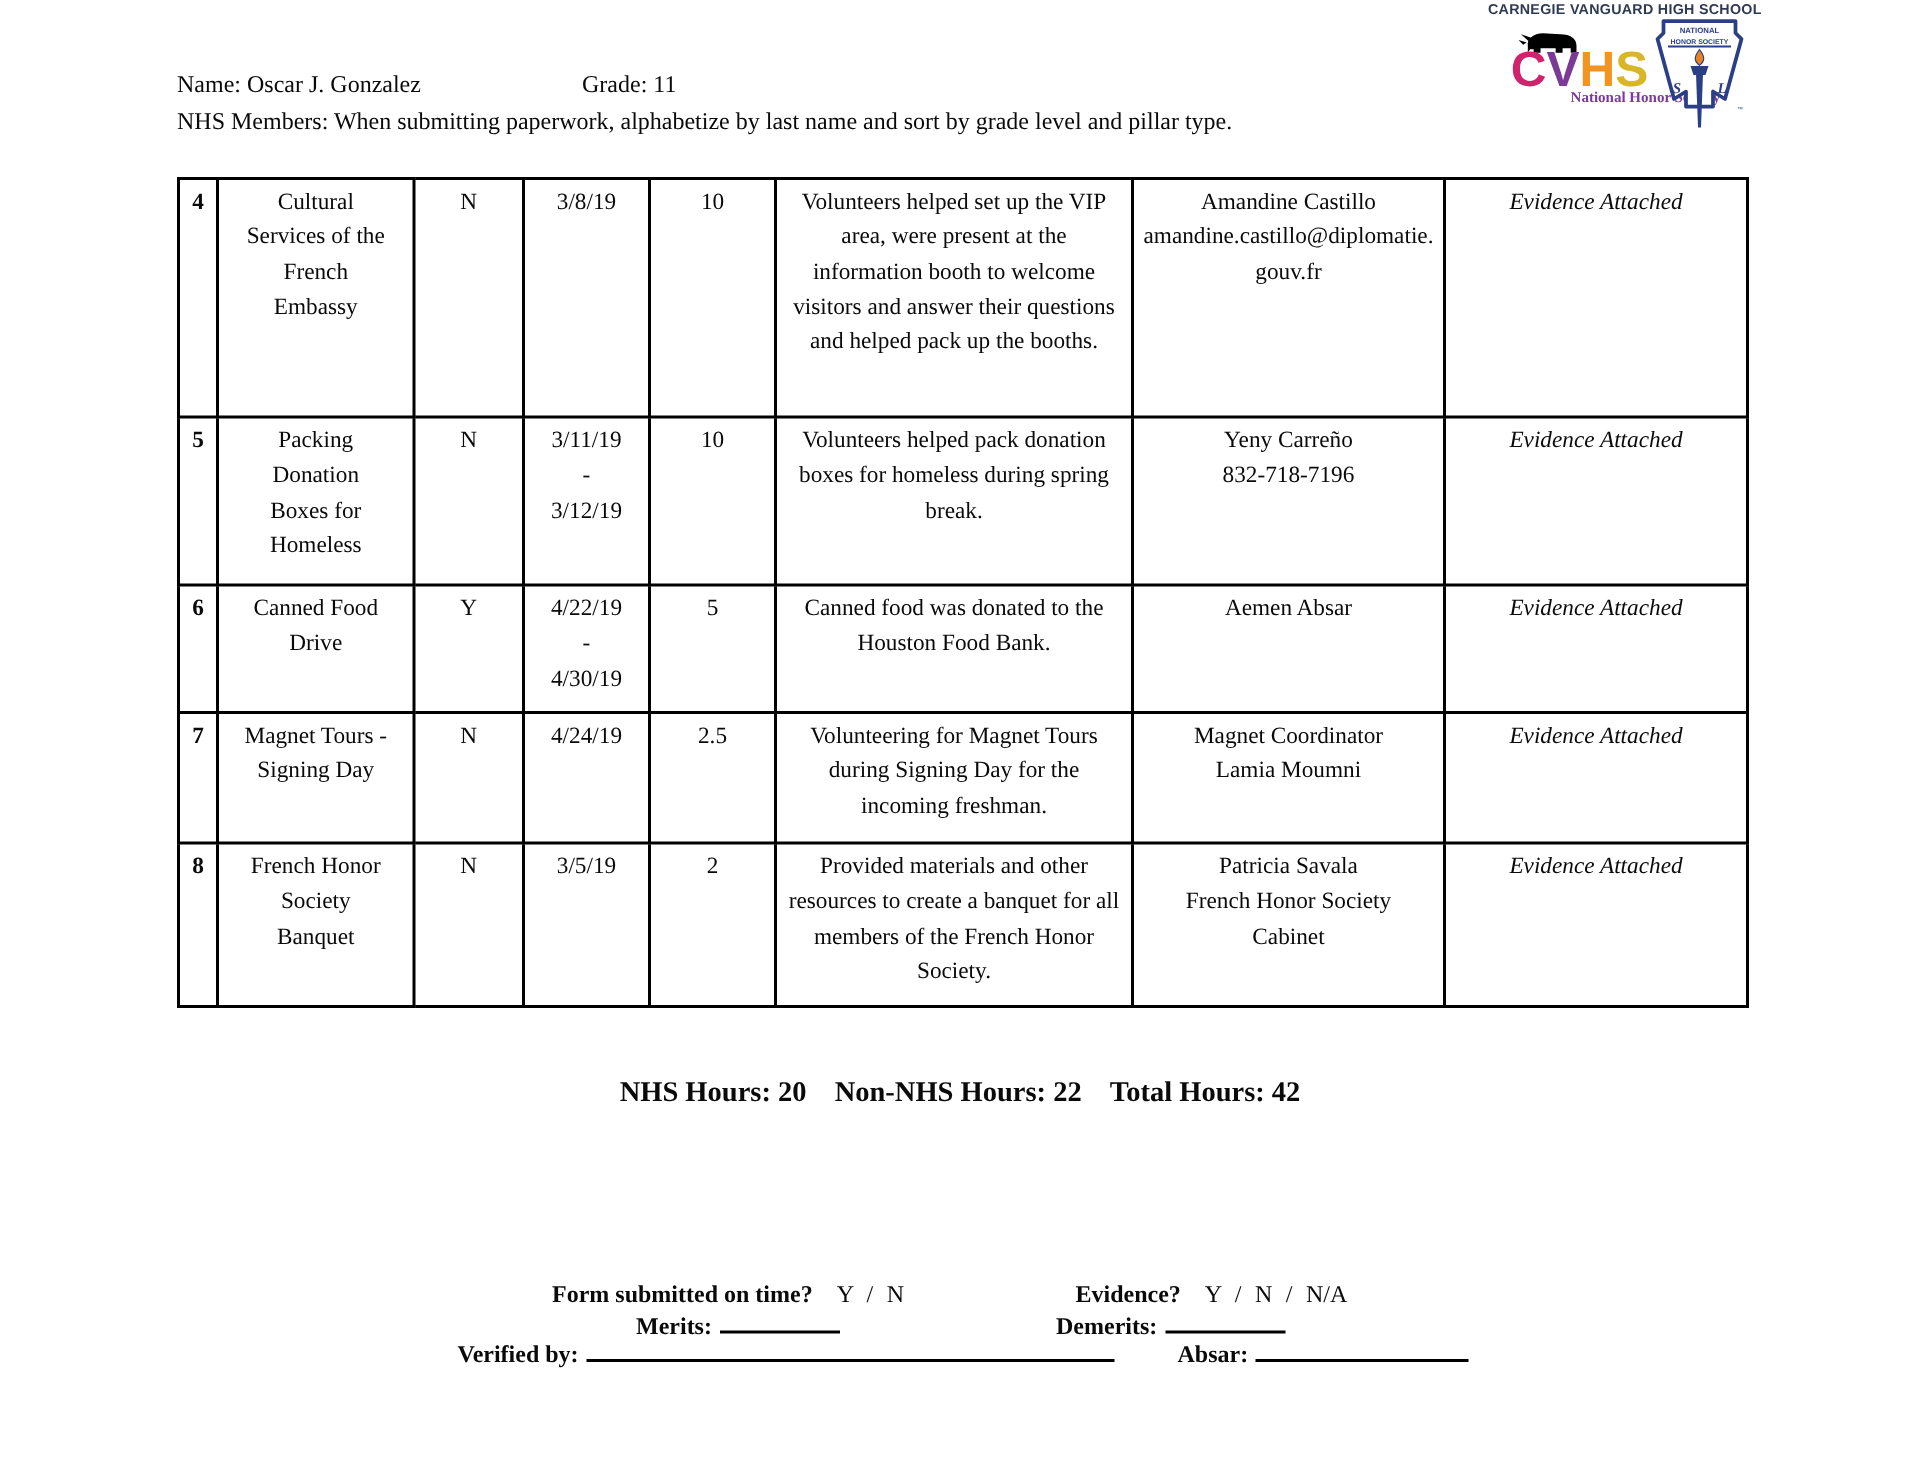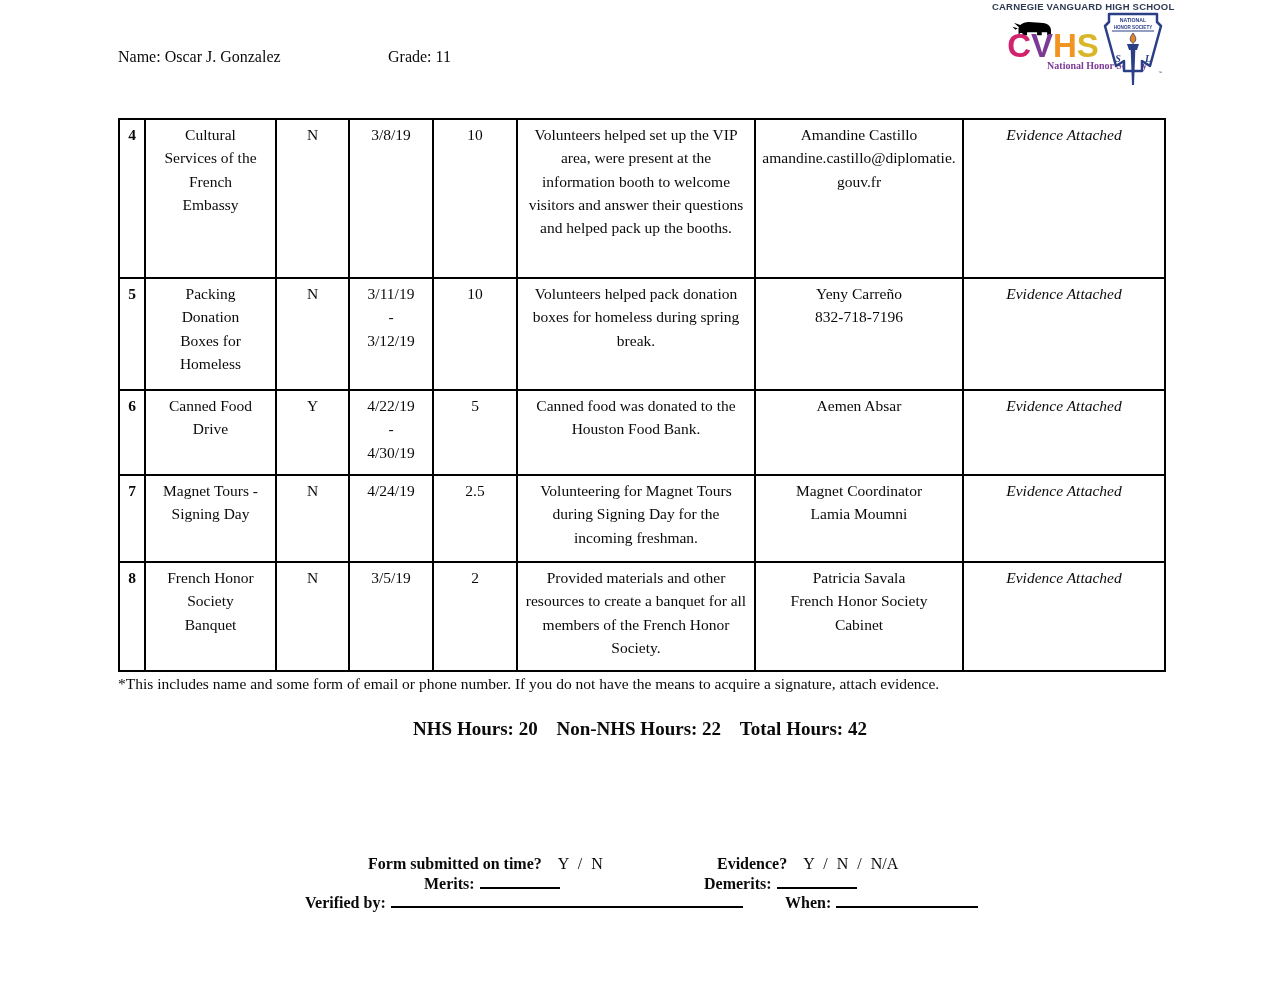--- a/index.html
+++ b/index.html
@@ -97,20 +97,21 @@
   </svg>
 
   <div class="name-line">
     <span>Name:</span>
     <span>Oscar J. Gonzalez</span>
     <span class="grade-part">
       <span>Grade:</span>
       <span>11</span>
     </span>
   </div>
+  <div class="instructions">NHS Members: When submitting paperwork, alphabetize by last name and sort by grade level and pillar type.</div>
 
   <table class="hours">
     <colgroup>
       <col style="width:26px">
         <col style="width:131px">
         <col style="width:73px">
         <col style="width:84px">
       <col style="width:84px">
         <col style="width:238px">
         <col style="width:208px">
@@ -182,21 +183,20 @@
         <td class="c-hrs">2</td>
         <td class="c-desc">Provided materials and other resources to create a banquet for all members of the French Honor Society.</td>
         <td class="c-contact">Patricia Savala
 French Honor Society
 Cabinet</td>
         <td class="c-evid">Evidence Attached</td>
       </tr>
     </tbody>
   </table>
 
-  <div class="footnote">*This includes name and some form of email or phone number. If you do not have the means to acquire a signature, attach evidence.</div>
 
   <div class="totals">
     <span>NHS Hours: 20</span>
     <span>Non-NHS Hours: 22</span>
     <span>Total Hours: 42</span>
   </div>
 
   <div class="verif" style="left:368px; top:855px">
     <b>Form submitted on time?</b><span class="opts">Y / N</span>
   </div>
@@ -206,16 +206,16 @@
   <div class="verif" style="left:424px; top:875px">
     <b>Merits:</b><span class="uline" style="width:80px"></span>
   </div>
   <div class="verif" style="left:704px; top:875px">
     <b>Demerits:</b><span class="uline" style="width:80px"></span>
   </div>
   <div class="verif" style="left:305px; top:894px">
     <b>Verified by:</b><span class="uline" style="width:352px"></span>
   </div>
   <div class="verif" style="left:785px; top:894px">
-    <b>When:</b><span class="uline" style="width:142px"></span>
+    <b>Absar:</b><span class="uline" style="width:142px"></span>
   </div>
 
 </div>
 
 </body></html>

